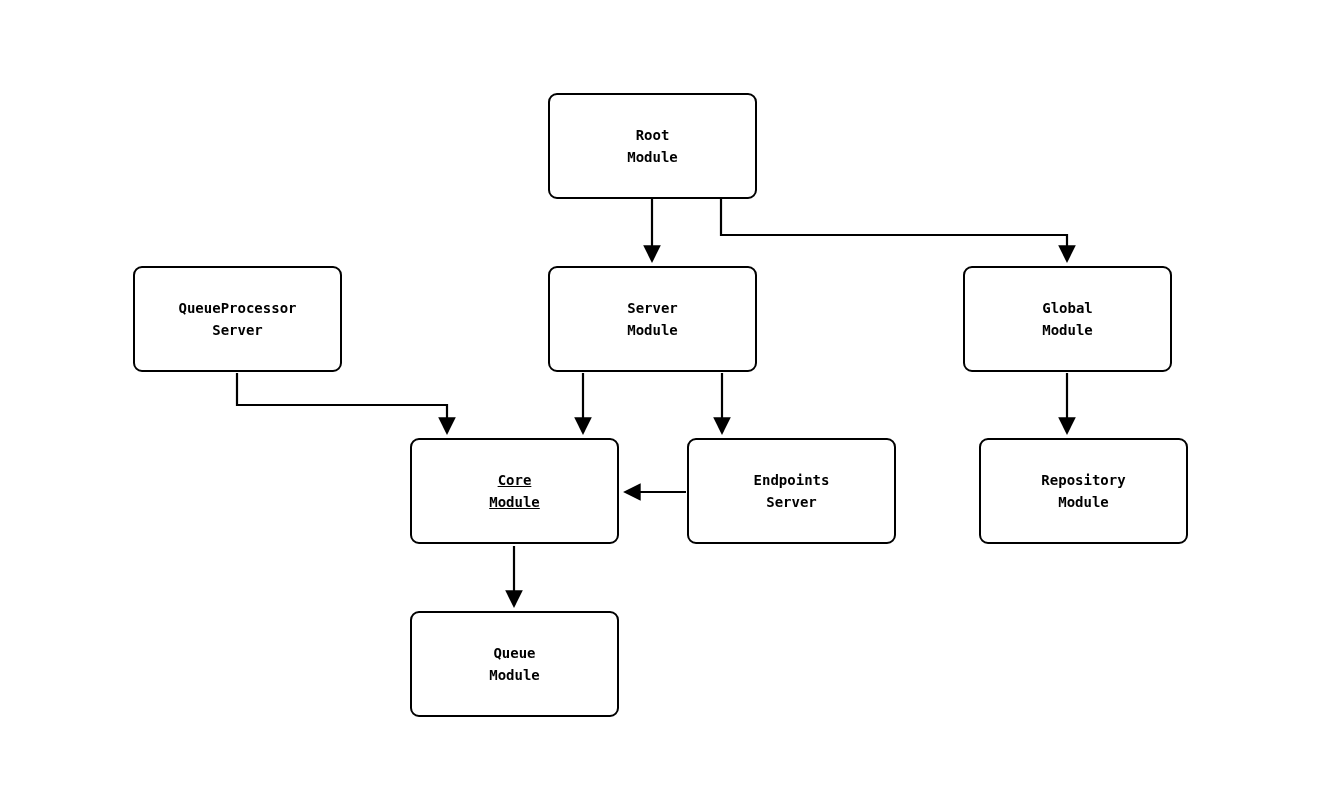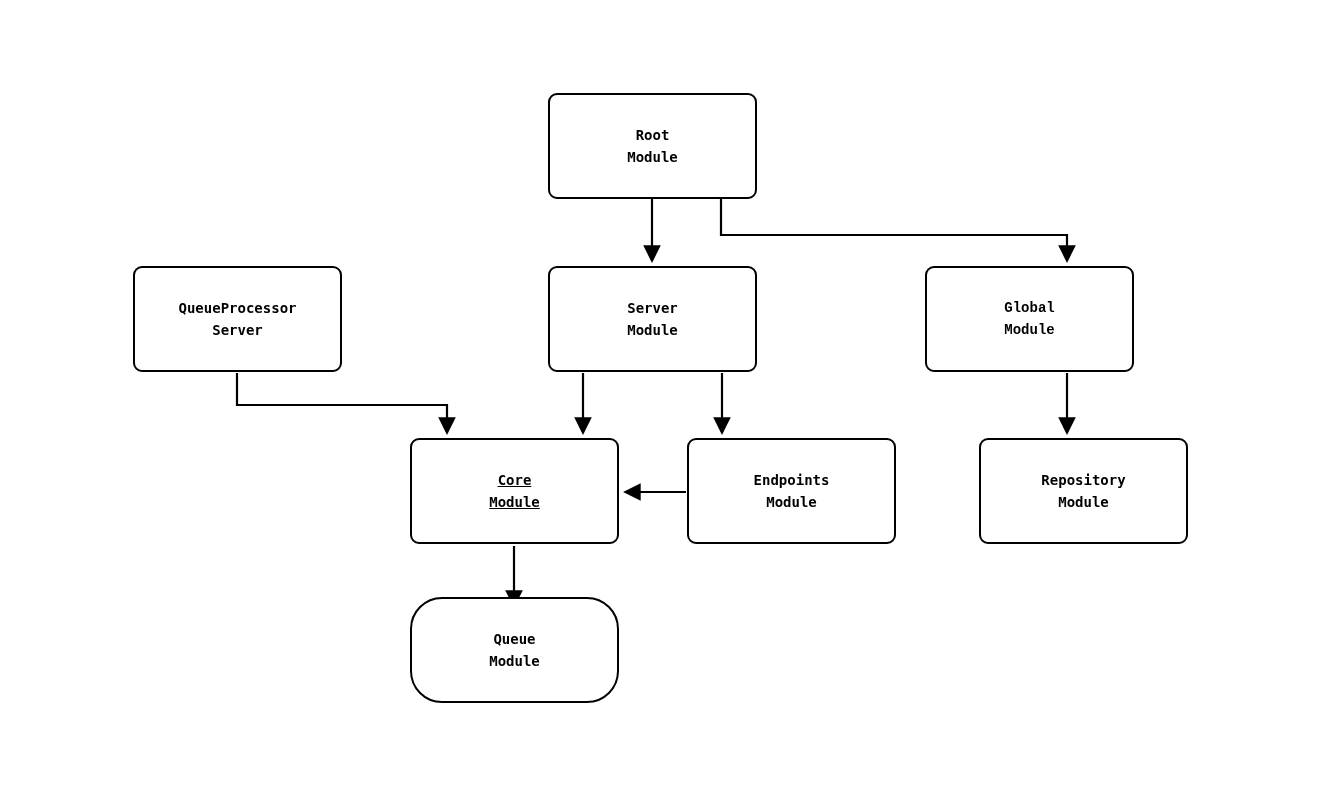--- a/index.html
+++ b/index.html
@@ -85,38 +85,38 @@
   <div class="node" style="left:548px; top:266px;">
     <span class="label">Server
 Module</span>
   </div>
 
   <div class="node" style="left:133px; top:266px;">
     <span class="label">QueueProcessor
 Server</span>
   </div>
 
-  <div class="node" style="left:925px; top:266px;font-family:Liberation Mono, monospace;">
+  <div class="node" style="left:963px; top:266px;">
     <span class="label">Global
 Module</span>
   </div>
 
   <div class="node" style="left:410px; top:438px;text-decoration:underline;">
     <span class="label">Core
 Module</span>
   </div>
 
   <div class="node" style="left:687px; top:438px;">
     <span class="label">Endpoints
-Module</span>
+Server</span>
   </div>
 
   <div class="node" style="left:963px; top:438px;margin-left:16px;">
     <span class="label">Repository
 Module</span>
   </div>
 
-  <div class="node" style="left:410px; top:597px;border-radius:32px;">
+  <div class="node" style="left:410px; top:611px;">
     <span class="label">Queue
 Module</span>
   </div>
 
 </div>
 
 </body></html>

